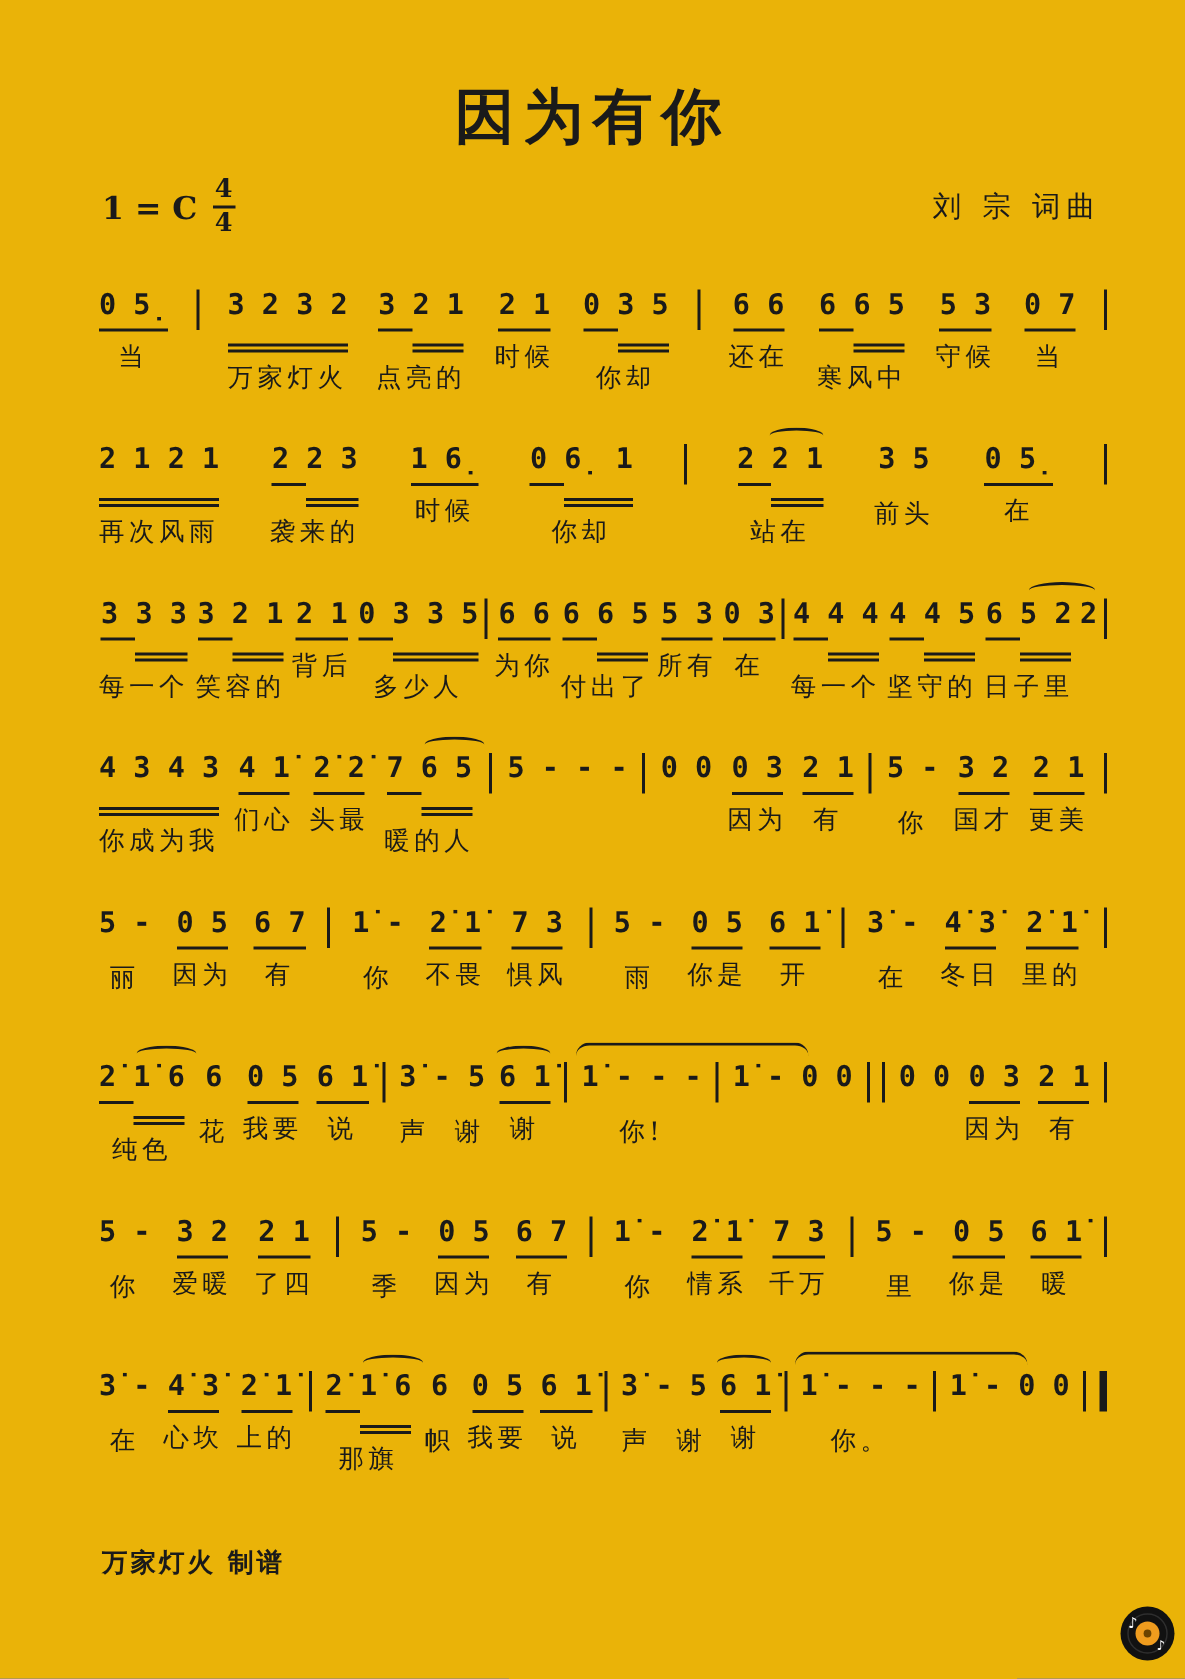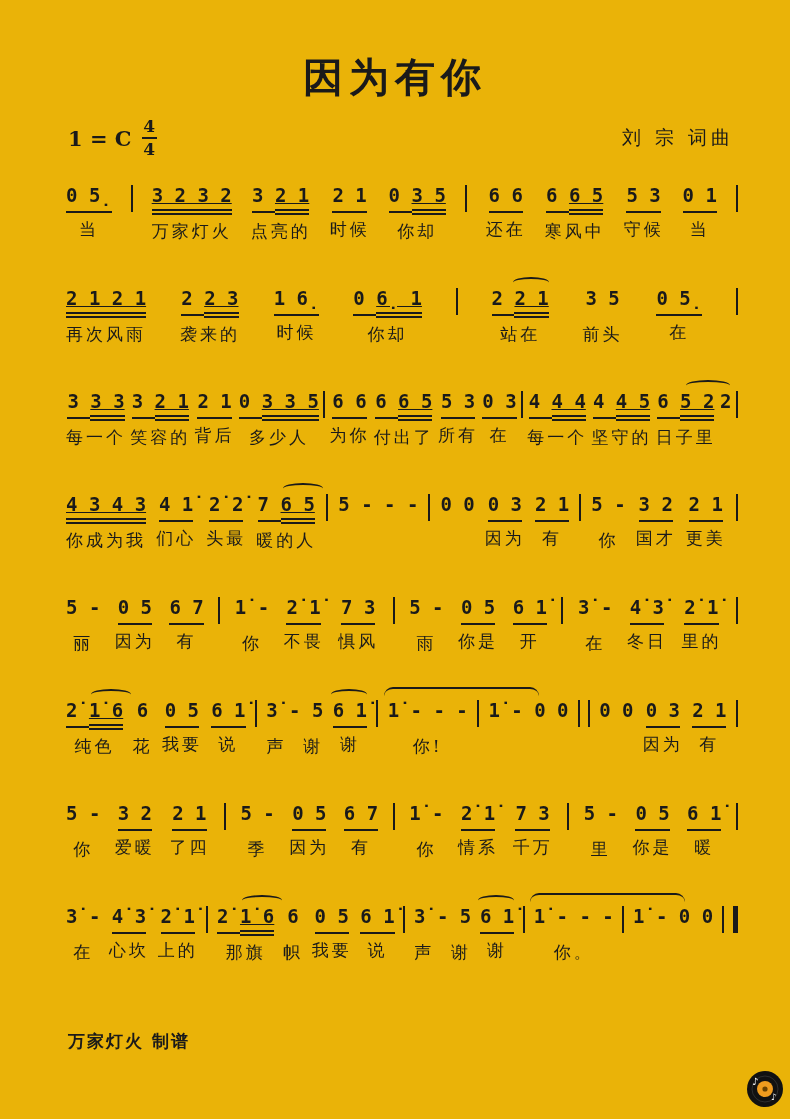--- a/index.html
+++ b/index.html
@@ -8,30 +8,30 @@
   
   .title{position:absolute;top:50px;left:0;width:100%;text-align:center;
          font-size:40px;font-weight:bold;letter-spacing:6px;}
   .meta{position:absolute;top:118px;left:68px;right:56px;display:flex;
         justify-content:space-between;align-items:center;}
   .keysig{font-size:21px;font-weight:bold;font-family:"DejaVu Serif",serif;display:flex;align-items:center;gap:10px;}
   .frac{display:inline-flex;flex-direction:column;align-items:center;font-size:17px;line-height:1;font-weight:bold;}
   .frac .fline{width:15px;height:2px;background:#1a1a1a;margin:2px 0;}
   .credit{font-size:19px;letter-spacing:4px;}
   
-  .score{position:absolute;top:184px;left:66px;right:52px;}
+  .score{position:absolute;top:192px;left:66px;right:52px;}
   .mline{height:69px;margin-bottom:34px;display:flex;justify-content:space-between;
          align-items:flex-start;}
   .cell{display:flex;flex-direction:column;align-items:center;position:relative;}
   .nrow{display:flex;align-items:flex-start;white-space:pre;position:relative;
         font-family:"DejaVu Sans Mono",monospace;font-weight:bold;font-size:19px;line-height:1.25;}
   .nrow span{display:inline-block;white-space:pre;}
   .u0{border-bottom:0;padding-bottom:7px;}
   .u1{border-bottom:2px solid #1a1a1a;padding-bottom:3px;}
-  .u2{border-bottom:6px double #1a1a1a;padding-bottom:1px;text-decoration:underline;}
+  .u2{border-bottom:6px double #1a1a1a;padding-bottom:13px;}
   .lrow{margin-top:5px;font-size:17px;letter-spacing:3px;white-space:pre;min-height:22px;}
   .bar,.dbar,.fbar{height:27px;margin-top:1px;flex:0 0 auto;}
   .bar{width:2px;background:#1a1a1a;}
   .dbar{width:8px;border-left:2px solid #1a1a1a;border-right:2px solid #1a1a1a;}
   .fbar{width:9px;border-left:2px solid #1a1a1a;border-right:5px solid #1a1a1a;}
   
   .arc-over .nrow::before,.arc-right .nrow::before,.arc-left .nrow::before,.arc-wide .nrow::before{
       content:"";position:absolute;height:9px;border-top:2px solid #1a1a1a;}
   .arc-over .nrow::before{right:0;width:36px;top:-10px;border-radius:100% 100% 0 0;}
   .arc-right .nrow::before{right:-8px;width:40px;top:-10px;border-radius:100% 100% 0 0;}
@@ -94,21 +94,21 @@
         </div>
         <div class="cell">
           <div class="nrow"><span class="u1">6 </span><span class="u2">6 5</span></div>
           <div class="lrow">寒风中</div>
         </div>
         <div class="cell">
           <div class="nrow"><span class="u1">5 3</span></div>
           <div class="lrow">守候</div>
         </div>
         <div class="cell">
-          <div class="nrow"><span class="u1">0 1</span></div>
+          <div class="nrow"><span class="u1">0 7</span></div>
           <div class="lrow">当</div>
         </div>
         <div class="bar"></div>
       </div>
       <div class="mline">
         <div class="cell">
           <div class="nrow"><span class="u2">2 1 2 1</span></div>
           <div class="lrow">再次风雨</div>
         </div>
         <div class="cell">

